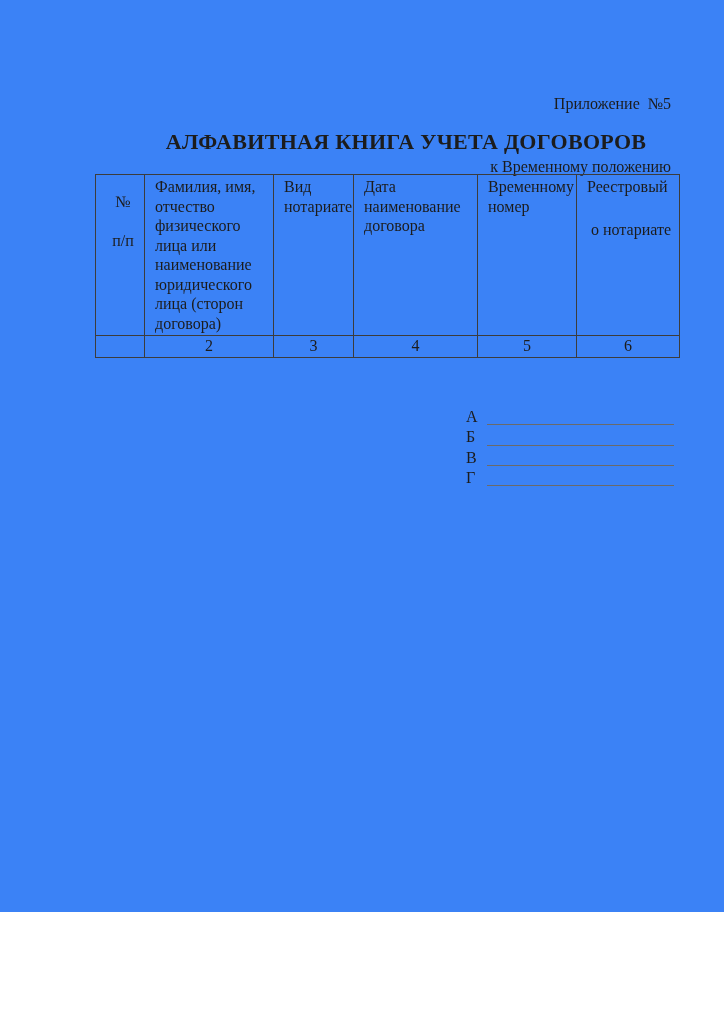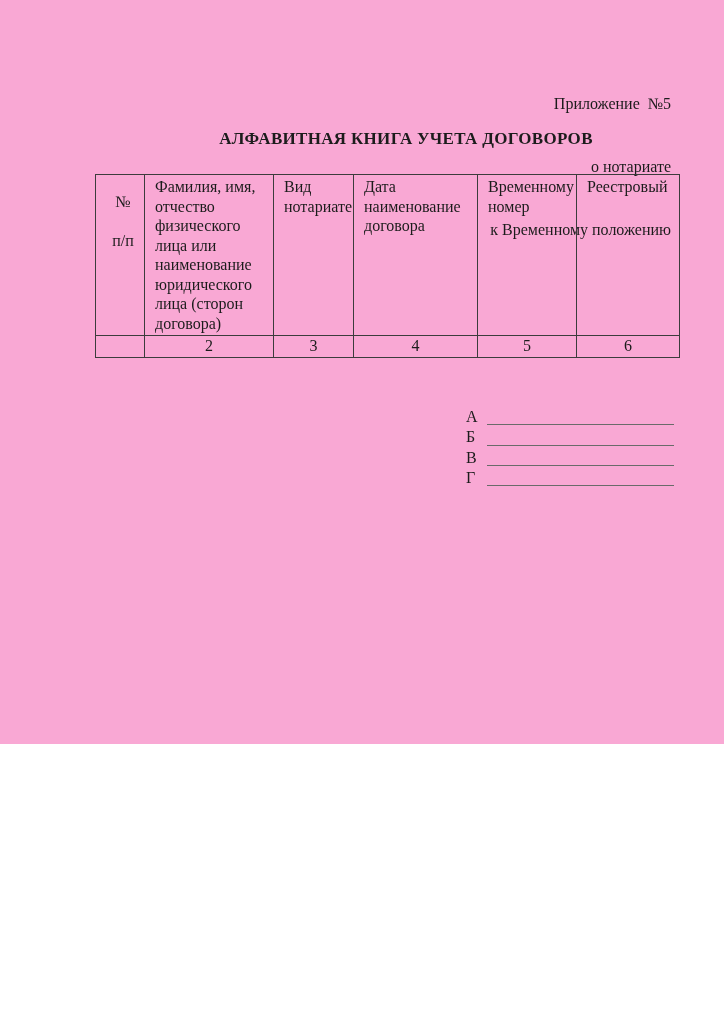--- a/index.html
+++ b/index.html
@@ -3,43 +3,43 @@
 <meta charset="utf-8">
 <style>
   html, body {
     margin: 0;
     padding: 0;
     background: #ffffff;
   }
   .page {
     position: relative;
     width: 724px;
-    height: 744px;
-    background: #f9a8d4;
+    height: 912px;
+    background: #3b82f6;
     font-family: "Liberation Serif", "DejaVu Serif", serif;
     color: #1c1c1c;
     overflow: hidden;
   }
   .doc-header {
     position: absolute;
     top: 51px;
     right: 53px;
     text-align: right;
     font-size: 16px;
     line-height: 21px;
     white-space: pre;
   }
   .doc-title {
     position: absolute;
     top: 129px;
     left: 114px;
     width: 584px;
     margin: 0;
     text-align: center;
-    font-size: 17px;
+    font-size: 22px;
     font-weight: bold;
     letter-spacing: 0.3px;
   }
   table.register {
     position: absolute;
     left: 95px;
     top: 174px;
     width: 584px;
     border-collapse: collapse;
     table-layout: fixed;
@@ -95,22 +95,22 @@
     border-bottom: 1px solid #6a6a6a;
   }
 </style>
 </head>
 <body>
 
 <div class="page">
 
   <div class="doc-header">
     <div>Приложение  №5</div>
+    <div>к Временному положению</div>
     <div>о нотариате</div>
-    <div>к Временному положению</div>
   </div>
 
   <h1 class="doc-title">АЛФАВИТНАЯ КНИГА УЧЕТА ДОГОВОРОВ</h1>
 
   <table class="register">
     <colgroup>
       <col style="width:49px">
       <col style="width:129px">
       <col style="width:80px">
       <col style="width:124px">

